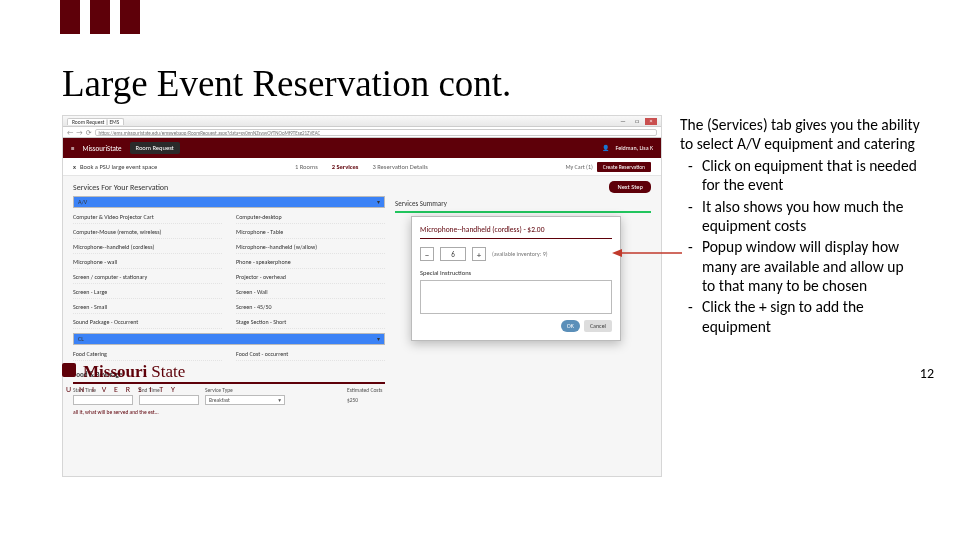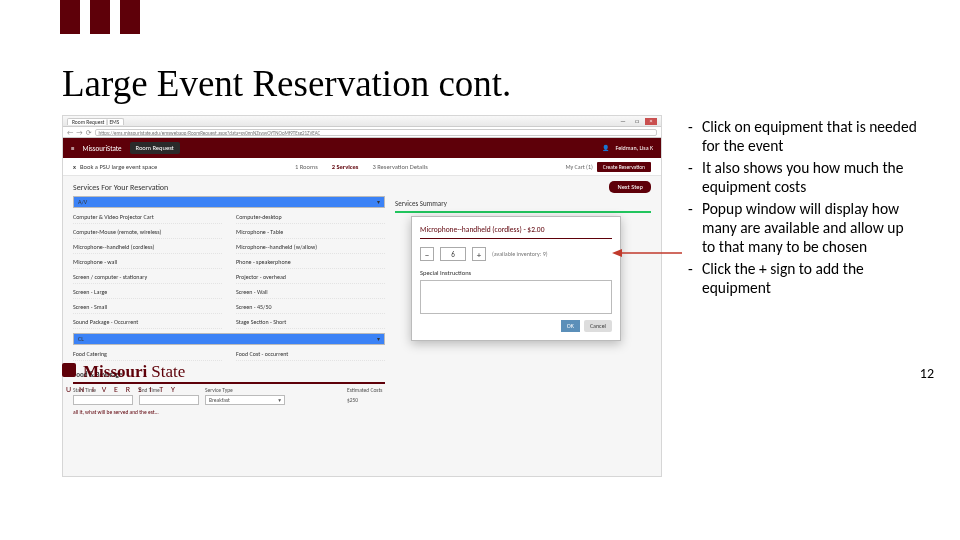--- a/index.html
+++ b/index.html
@@ -45,21 +45,21 @@
   
   .popup { position:absolute; right: 40px; top: 100px; width: 210px; background:#fff; border:1px solid #bbb; box-shadow:0 3px 10px rgba(0,0,0,.25); padding:8px; font-size:7px;}
   .popup .pt{ color:#5E0009; border-bottom:1px solid #5E0009; padding-bottom:4px; font-size:7.5px;}
   .popup .qrow{ display:flex; align-items:center; gap:6px; margin:8px 0;}
   .popup .pm{ width:14px; height:14px; border:1px solid #aaa; display:flex; align-items:center; justify-content:center; font-size:9px; background:#fff;}
   .popup .qv{ width:26px; height:14px; border:1px solid #aaa; text-align:center; line-height:14px;}
   .popup .av{ color:#777; font-size:6px;}
   .popup .si{ font-size:6.5px; color:#333; margin-top:2px;}
   .popup .ta{ border:1px solid #bbb; height:34px; margin-top:3px; background:#fff;}
   .popup .br{ display:flex; justify-content:flex-end; gap:4px; margin-top:6px;}
-  .popup .ok{ background:#5b8fb9; color:#fff; padding:2px 6px; font-size:6px; border-radius:0;}
+  .popup .ok{ background:#5b8fb9; color:#fff; padding:2px 6px; font-size:6px; border-radius:6px;}
   .popup .cn{ background:#ddd; color:#444; padding:2px 6px; font-size:6px; border-radius:2px;}
   
   .explain { position: absolute; top: 115px; left: 680px; width: 240px; font-size: 15.5px; line-height: 1.25; color:#000;}
   .explain .lead{ font-weight:400;}
   .explain ul{ list-style: none; margin-top:2px; padding-left: 12px;}
   .explain li{ position:relative; padding-left: 10px; margin-bottom:2px;}
   .explain li::before{ content:"-"; position:absolute; left:-4px;}
   
   .arrow { position:absolute; top: 245px; left: 612px; width: 70px; height: 14px; }
   .arrow svg{ width:100%; height:100%;}
@@ -204,20 +204,21 @@
 </div>
 
 <div class="arrow">
   <svg viewBox="0 0 70 14">
         <line x1="70" y1="7" x2="8" y2="7" stroke="#c0392b" stroke-width="1.5"></line>
         <polygon points="0,7 10,3 10,11" fill="#c0392b"></polygon>
       </svg>
 </div>
 
 <div class="explain">
+  <div class="lead"><span>The (Services) tab </span><span>gives you the ability to select A/V equipment and catering</span></div>
   <ul>
     <li>Click on equipment that is needed for the event</li>
     <li>It also shows you how much the equipment costs</li>
     <li>Popup window will display how many are available and allow up to that many to be chosen</li>
     <li>Click the + sign to add the equipment</li>
   </ul>
 </div>
 
 <div class="logo">
   <span class="bear"></span>

